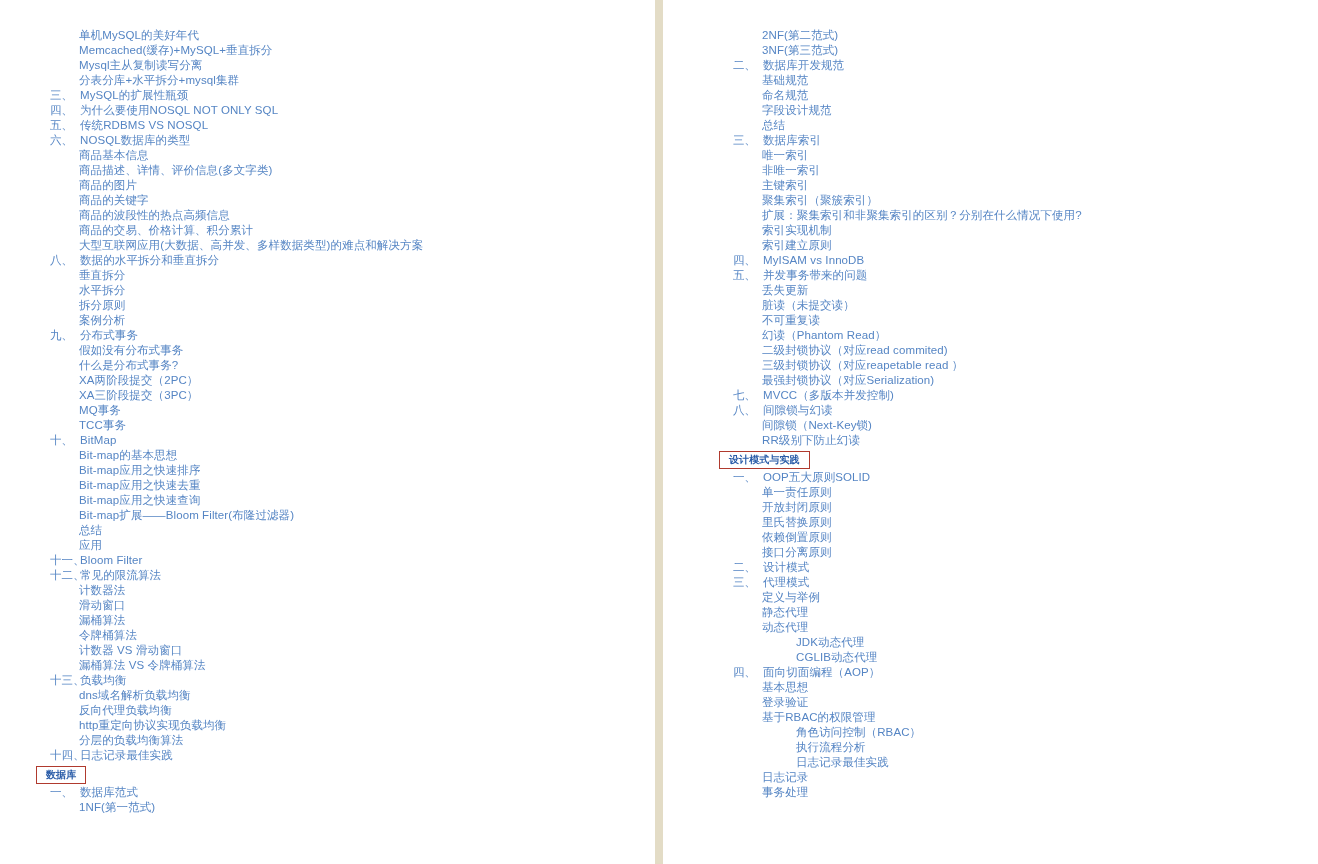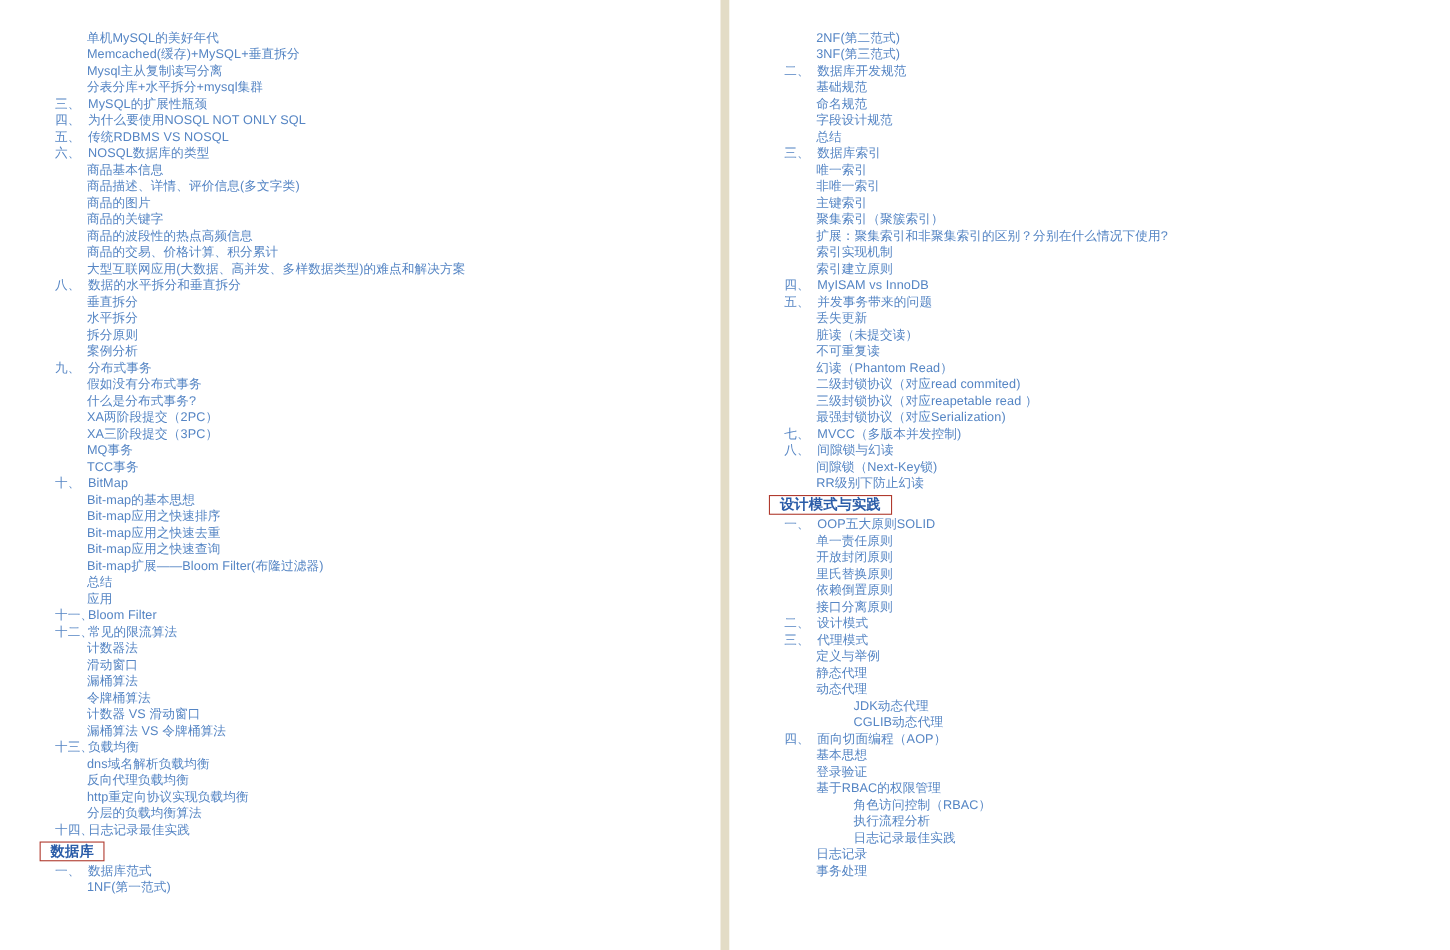--- a/index.html
+++ b/index.html
@@ -23,21 +23,21 @@
     display: flex;
     box-sizing: border-box;
   }
   .column {
     position: relative;
     box-sizing: border-box;
     padding-top: 28px;
   }
   #col-left  { width: 655px; padding-left: 36px; }
   #divider   { width: 8px; background: #e3dcc6; align-self: stretch; }
-  #col-right { width: 655px; padding-left: 36px; }
+  #col-right { width: 655px; padding-left: 56px; }
 
   ul.toc {
     list-style: none;
     margin: 0;
     padding: 0;
   }
   li.toc-row {
     display: block;
     font-size: 11.5px;
     line-height: 15px;
@@ -66,21 +66,21 @@
     height: 19px;
     line-height: 19px;
     margin-top: 2px;
     margin-bottom: 1px;
   }
   li.lvl-sec .boxed {
     display: inline-block;
     border: 1.5px solid #b03a2e;
     padding: 0px 9px 1px 9px;
     font-weight: bold;
-    font-size: 13px;
+    font-size: 10px;
     line-height: 15px;
     color: #2a5ca8;
     background: #ffffff;
     vertical-align: middle;
   }
 </style>
 </head>
 <body>
 
 <div id="page">

